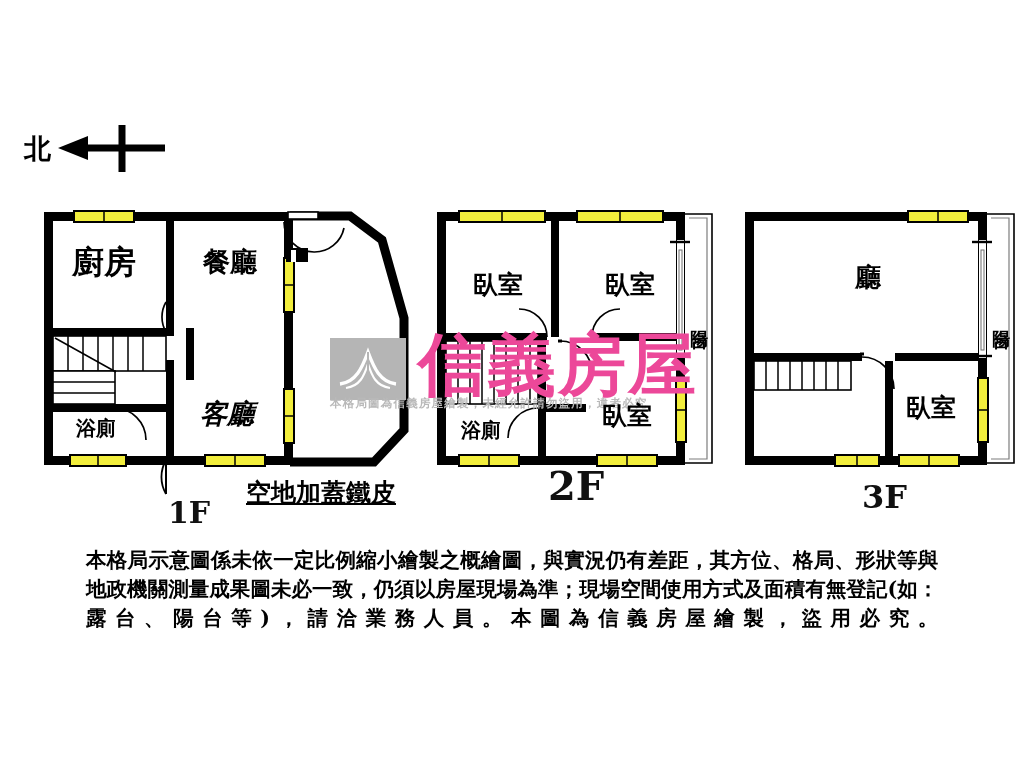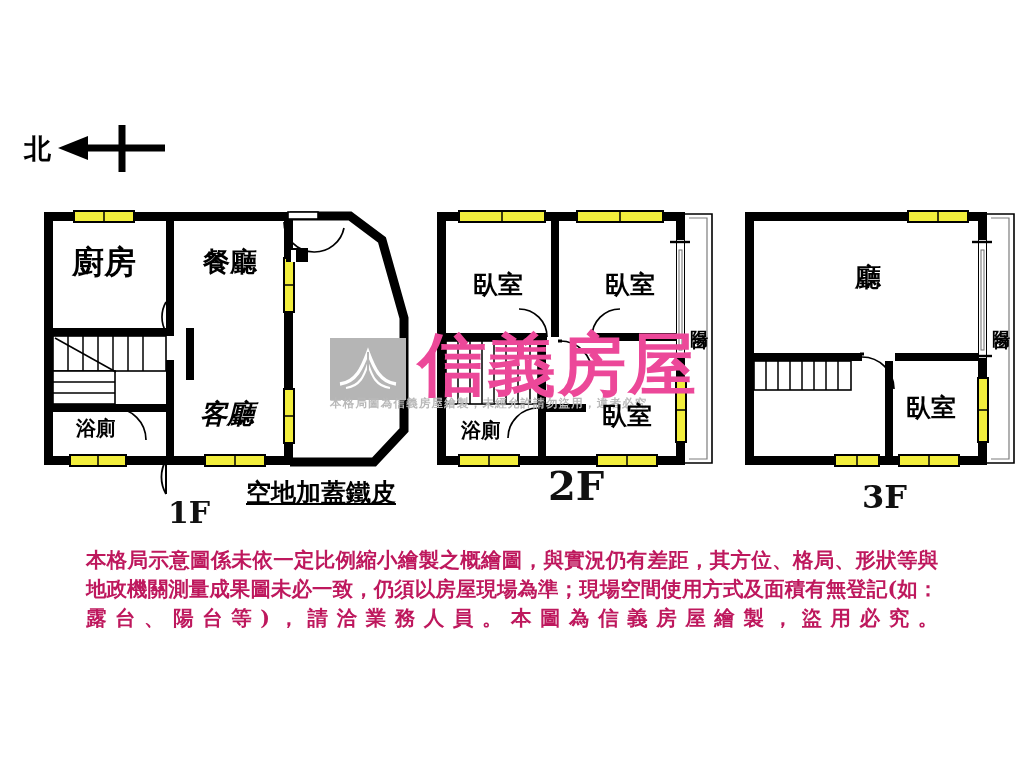--- a/index.html
+++ b/index.html
@@ -57,21 +57,21 @@
   }
   #disclaimer {
     position: absolute;
     left: 86px;
     top: 546px;
     width: 852px;
     font-family: "DejaVu Serif", "Liberation Serif", serif;
     font-size: 20.5px;
     font-weight: 700;
     line-height: 1.42;
-    color: #be185d;
+    color: #000000;
     text-align: justify;
     text-align-last: justify;
     letter-spacing: -0.2px;
   }
   #watermark {
     position: absolute;
     left: 330px;
     top: 336px;
     width: 380px;
     height: 100px;

